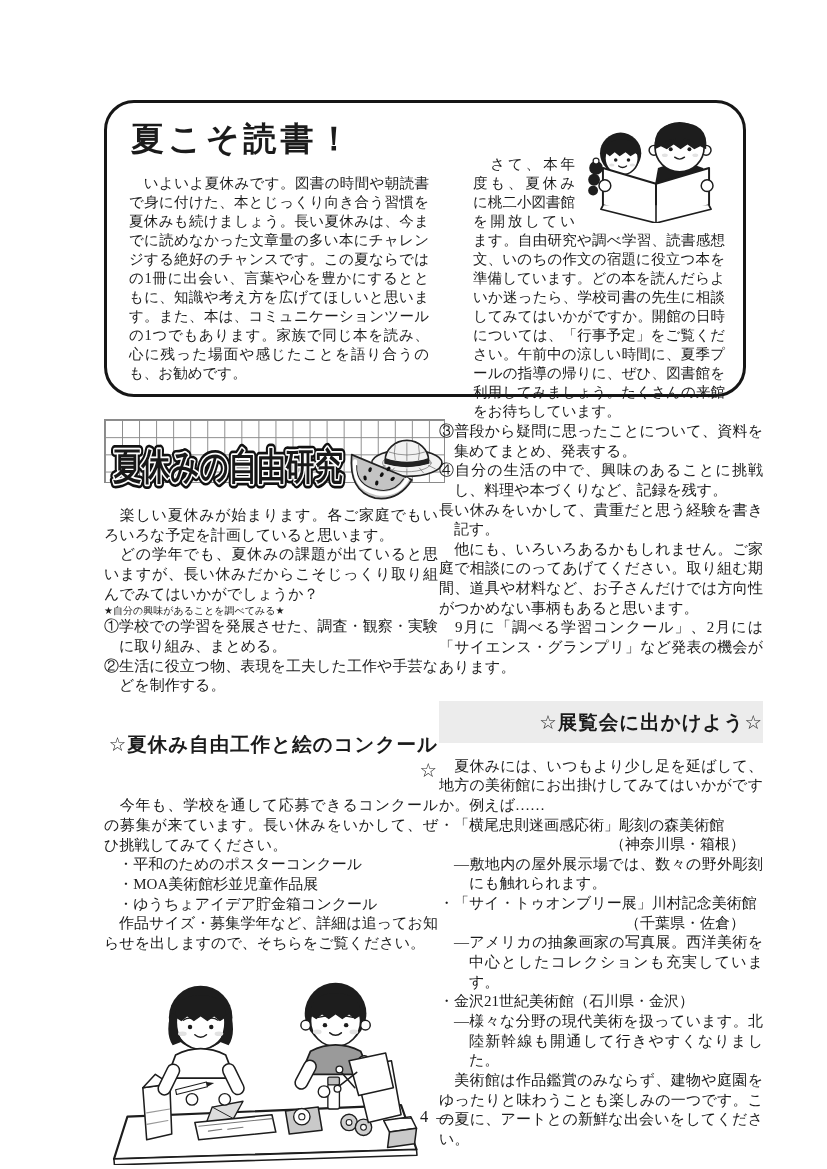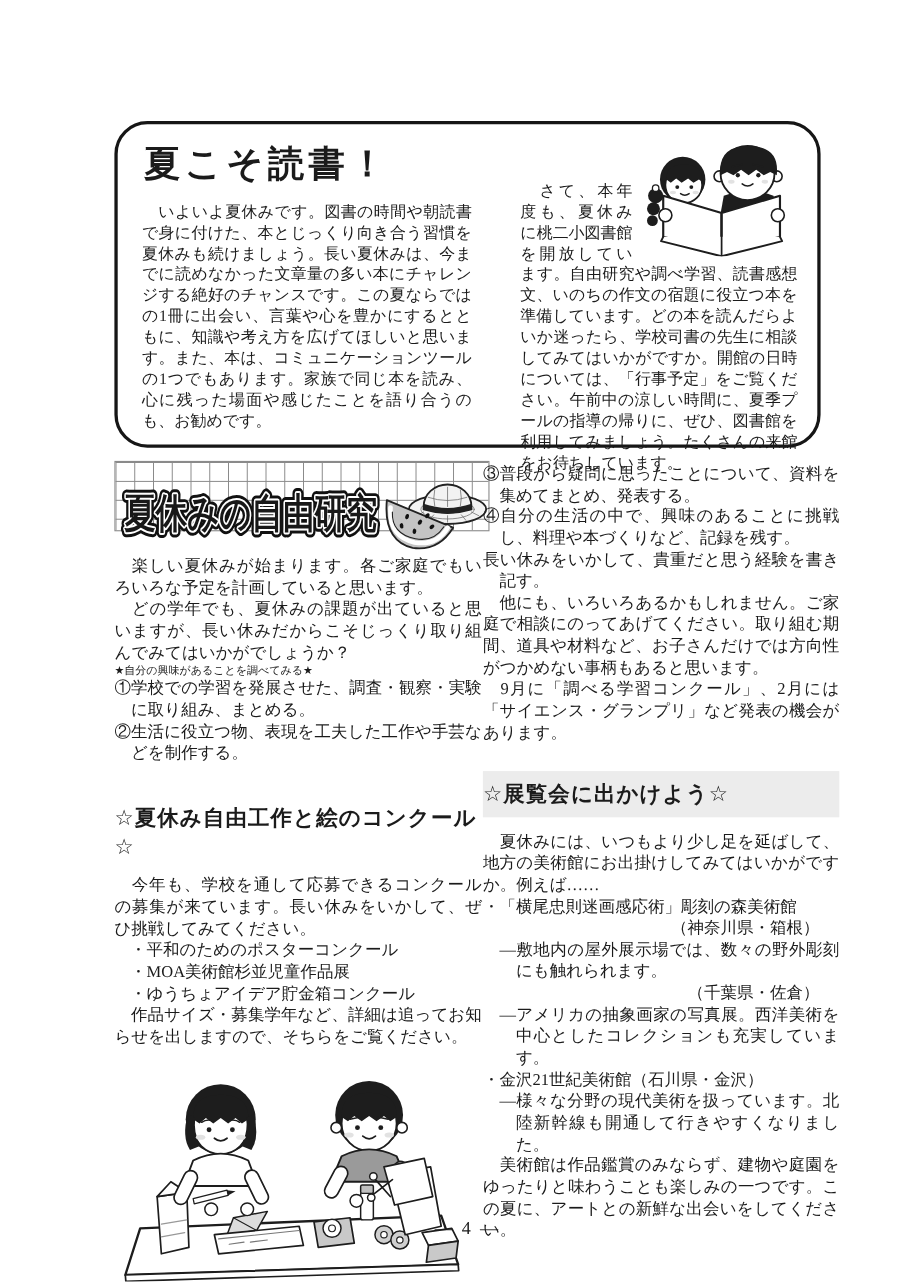--- a/index.html
+++ b/index.html
@@ -5,21 +5,21 @@
   * { margin:0; padding:0; box-sizing:border-box; }
   html,body { background:#fff; }
   #page {
     position:relative; width:827px; height:1169px; background:#fff;
     color:#1b1b1b; overflow:hidden;
     font-family:"Liberation Serif","DejaVu Serif",serif;
   }
 
   
   .reading-box {
-    position:absolute; left:104px; top:110px; width:642px; height:297px;
+    position:absolute; left:104px; top:100px; width:642px; height:297px;
     border:3px solid #161616; border-radius:30px;
     padding:12px 18px 8px 22px; display:flex; gap:16px;
   }
   .rb-col-left { width:300px; flex:none; }
   .rb-title {
     font-family:"Liberation Sans","DejaVu Sans",sans-serif;
     font-weight:900; font-size:33px; letter-spacing:4px; margin:2px 0 12px 2px;
     white-space:nowrap;
   }
   .rb-body { font-size:14.5px; line-height:1.31; text-align:justify; }
@@ -41,21 +41,21 @@
   
   .col { position:absolute; }
   .col-left  { left:104px; top:506px; width:334px; }
   .col-right { left:439px; top:422px; width:324px; }
   .para { font-size:15px; line-height:1.31; text-align:justify; }
   .hang { padding-left:1em; text-indent:-1em; }
   .star-heading { font-family:"Liberation Sans","DejaVu Sans",sans-serif;
     font-weight:400; font-size:10px; line-height:1.31; }
   .subhead {
     font-family:"Liberation Sans","DejaVu Sans",sans-serif;
-    font-weight:900; font-size:19.5px; text-align:left; letter-spacing:1px;
+    font-weight:900; font-size:19.5px; text-align:right; letter-spacing:1px;
     line-height:1.35;
   }
   .craft-head { margin:35px 0 13px; }
   .exhib-head { margin:24px 0 14px; background:#ececec; padding:8px 0 7px; }
   .list-item { padding-left:0.95em; }
   .loc { text-align:right; padding-right:1.2em; }
   .desc { padding-left:2em; text-indent:-1em; }
   .craft-illo { display:block; margin:18px auto 0; }
 
   .page-num {
@@ -237,20 +237,21 @@
 
     <div class="subhead exhib-head">☆展覧会に出かけよう☆</div>
     <div class="para">　夏休みには、いつもより少し足を延ばして、地方の美術館にお出掛けしてみてはいかがですか。例えば……</div>
 
     <div>
       <div class="para">・「横尾忠則迷画感応術」彫刻の森美術館</div>
       <div class="para loc">（神奈川県・箱根）</div>
       <div class="para desc">―敷地内の屋外展示場では、数々の野外彫刻にも触れられます。</div>
     </div>
     <div>
+      <div class="para">・「サイ・トゥオンブリー展」川村記念美術館</div>
       <div class="para loc">（千葉県・佐倉）</div>
       <div class="para desc">―アメリカの抽象画家の写真展。西洋美術を中心としたコレクションも充実しています。</div>
     </div>
     <div>
       <div class="para">・金沢21世紀美術館（石川県・金沢）</div>
       <div class="para desc">―様々な分野の現代美術を扱っています。北陸新幹線も開通して行きやすくなりました。</div>
     </div>
     <div class="para">　美術館は作品鑑賞のみならず、建物や庭園をゆったりと味わうことも楽しみの一つです。この夏に、アートとの新鮮な出会いをしてください。</div>
   </div>
 

